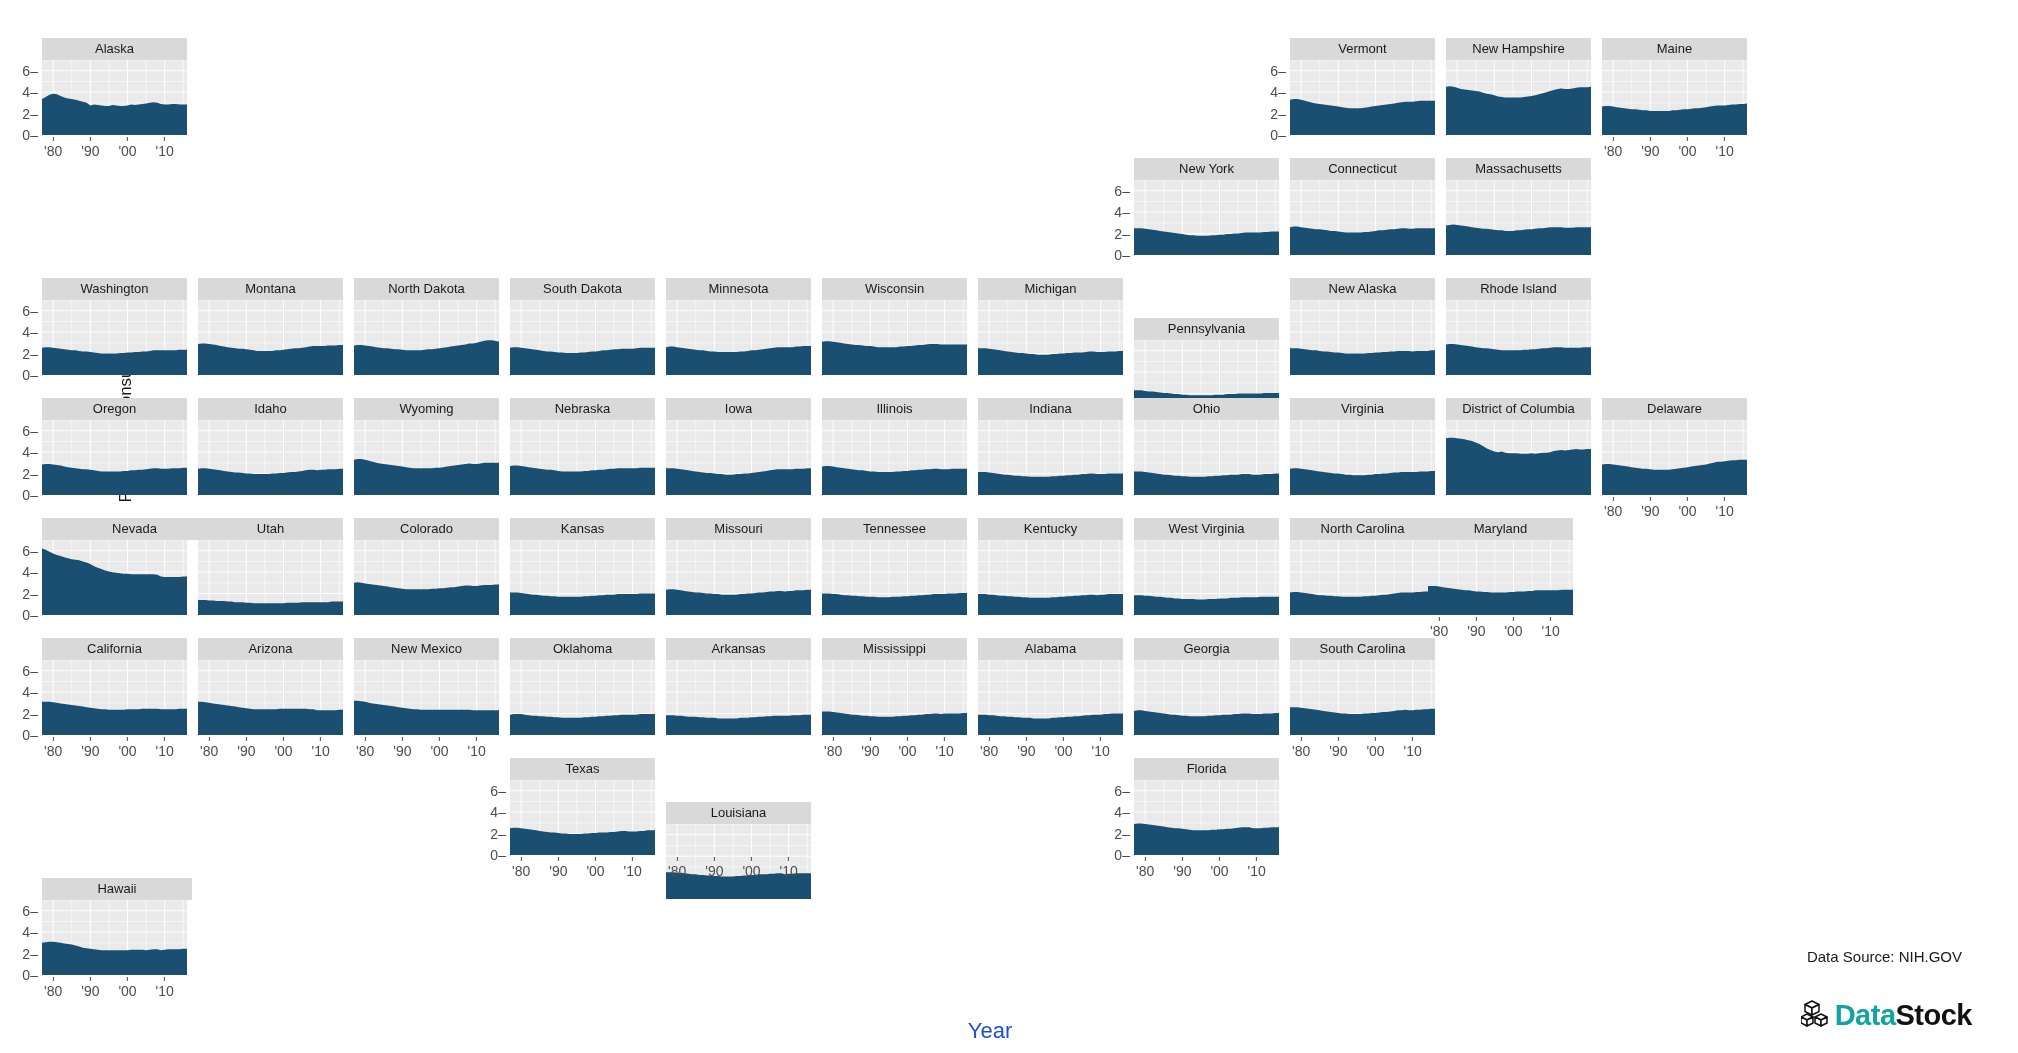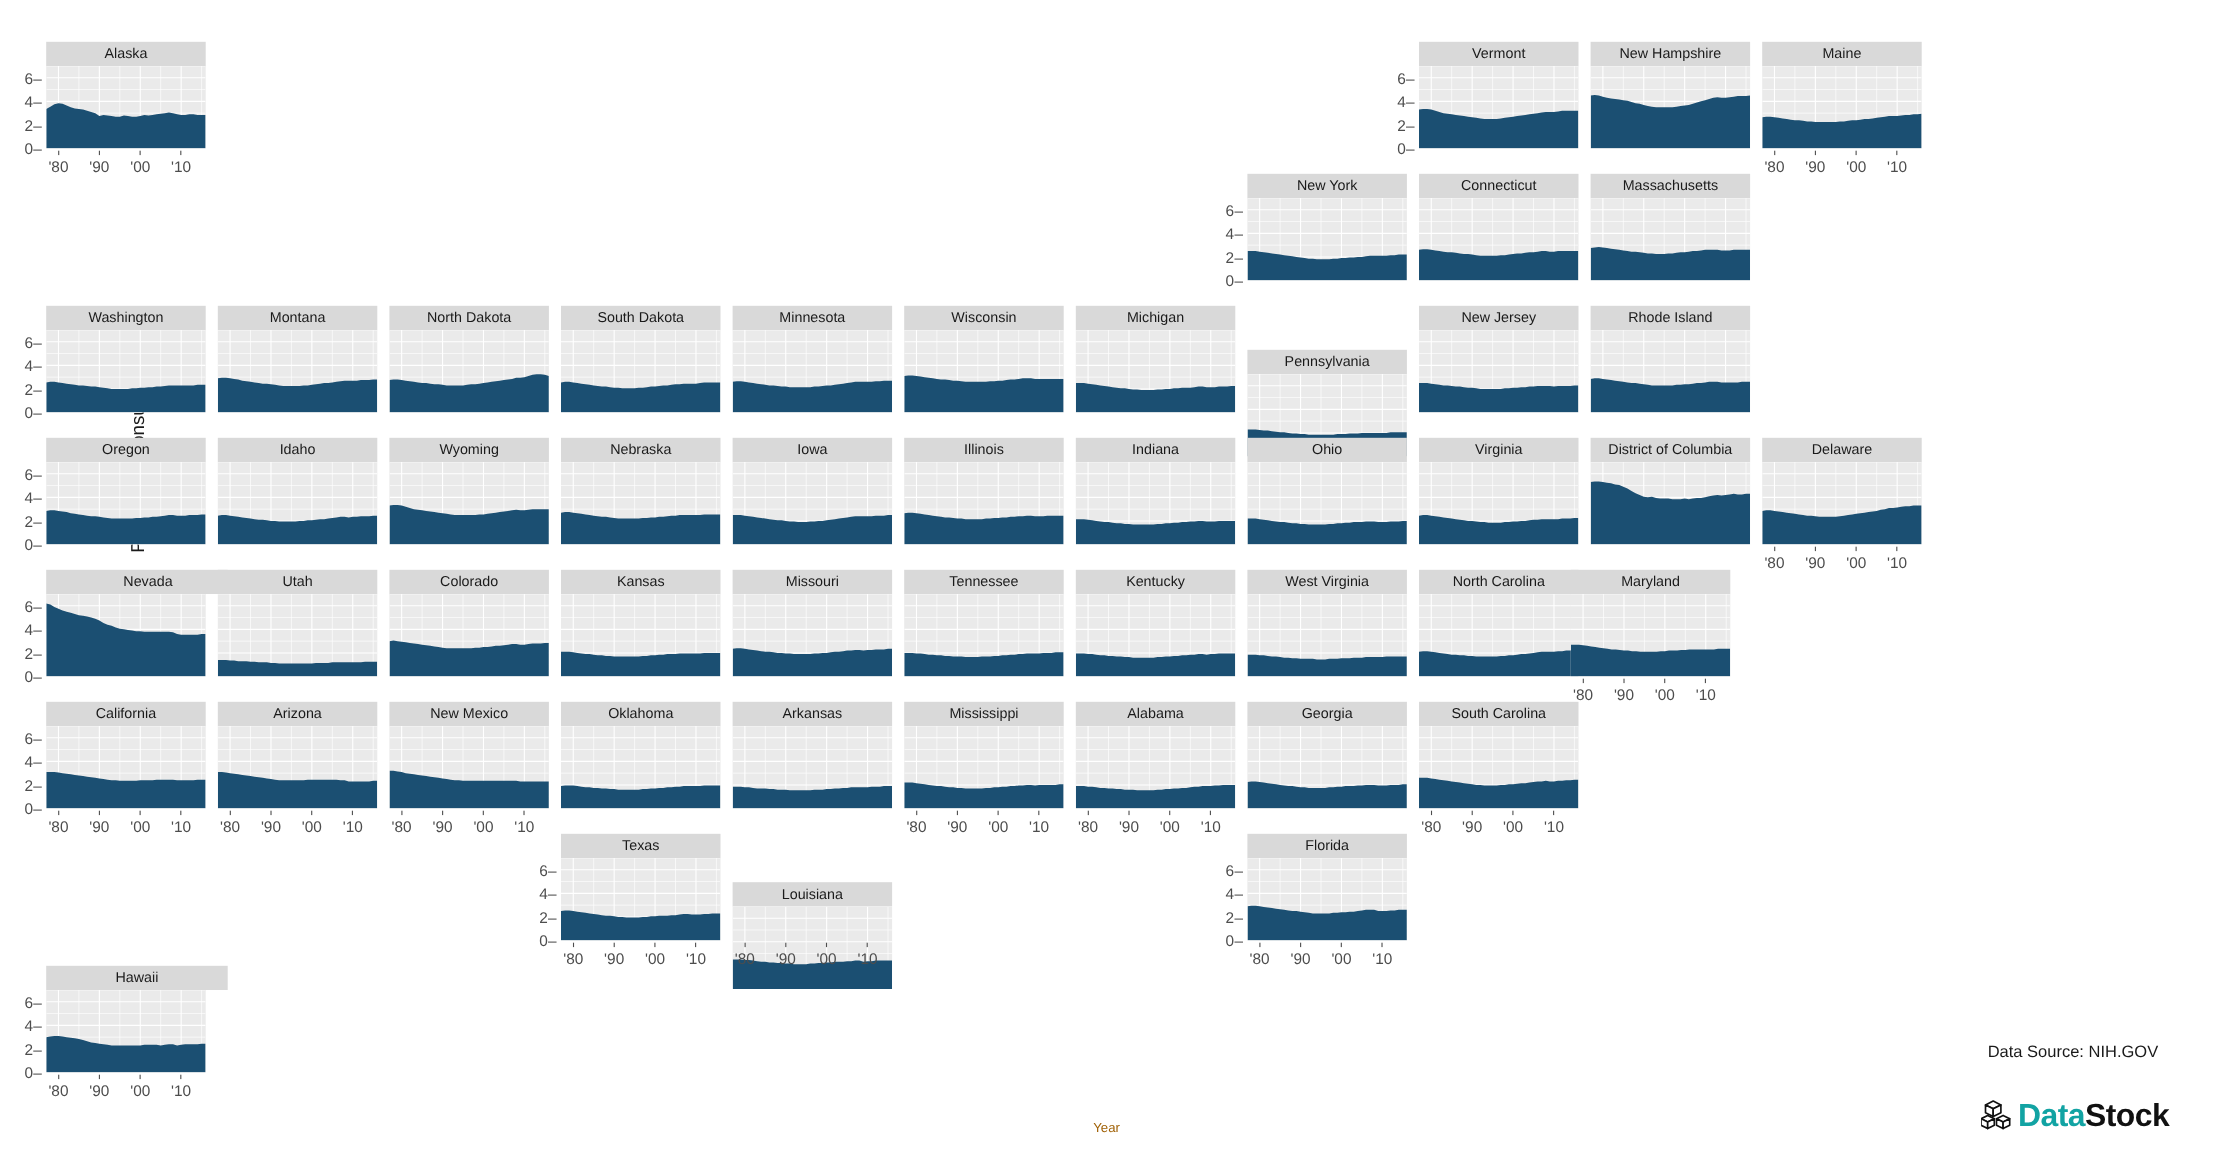--- a/index.html
+++ b/index.html
@@ -15,22 +15,22 @@
     font-size:20px;color:#1a1a1a;white-space:nowrap;
   }
 
   .ylab{
     position:absolute;left:-4px;top:400px;
     width:260px;text-align:center;
     transform:rotate(-90deg);transform-origin:center center;
     font-size:17px;color:#1a1a1a;
   }
   .xlab{
-    position:absolute;left:16px;top:1018px;width:1980px;
-    text-align:center;font-size:12px;color:#a16207;
+    position:absolute;left:0;top:1018px;width:1980px;
+    text-align:center;font-size:22px;color:#1d4ed8;
   }
 
   .panel{position:absolute;}
   .strip{
     background:#d9d9d9;height:22px;line-height:22px;
     text-align:center;font-size:13px;color:#1a1a1a;
     white-space:nowrap;overflow:hidden;
   }
   .pnl{
     position:relative;background:#eaeaea;overflow:hidden;
@@ -491,21 +491,21 @@
               <line y1="0" y2="75" x1="85.51282051282051" x2="85.51282051282051" class="grid-line"></line>
               <line y1="0" y2="75" x1="104.1025641025641" x2="104.1025641025641" class="grid-line-minor"></line>
               <line y1="0" y2="75" x1="122.6923076923077" x2="122.6923076923077" class="grid-line"></line>
               <line y1="0" y2="75" x1="141.28205128205127" x2="141.28205128205127" class="grid-line-minor"></line>
             </g>
             <path d="M 0 75 L 0 50.35714285714286 L 3.7179487179487176 50.35714285714286 L 7.435897435897435 50.35714285714286 L 11.153846153846155 50.89285714285714 L 14.87179487179487 51.42857142857142 L 18.589743589743588 51.42857142857142 L 22.30769230769231 51.964285714285715 L 26.025641025641026 52.5 L 29.74358974358974 53.03571428571429 L 33.46153846153846 53.03571428571429 L 37.179487179487175 53.57142857142857 L 40.8974358974359 54.10714285714286 L 44.61538461538462 54.10714285714286 L 48.33333333333333 54.642857142857146 L 52.05128205128205 54.642857142857146 L 55.769230769230774 55.17857142857143 L 59.48717948717948 55.17857142857143 L 63.205128205128204 55.17857142857143 L 66.92307692307692 55.17857142857143 L 70.64102564102564 55.17857142857143 L 74.35897435897435 55.17857142857143 L 78.07692307692308 55.17857142857143 L 81.7948717948718 54.642857142857146 L 85.51282051282051 54.642857142857146 L 89.23076923076924 54.642857142857146 L 92.94871794871796 54.10714285714286 L 96.66666666666666 54.10714285714286 L 100.38461538461539 54.10714285714286 L 104.1025641025641 53.57142857142857 L 107.82051282051282 53.57142857142857 L 111.53846153846155 53.57142857142857 L 115.25641025641025 53.57142857142857 L 118.97435897435896 53.57142857142857 L 122.6923076923077 53.57142857142857 L 126.41025641025641 53.57142857142857 L 130.12820512820514 53.03571428571429 L 133.84615384615384 53.03571428571429 L 137.56410256410257 53.03571428571429 L 141.28205128205127 53.03571428571429 L 145 53.03571428571429 L 145 75 Z" fill="#1b4f72"></path>
           </svg>
         </div>
       </div>
       <div class="panel" style="left: 1290px; top: 278px; width: 145px;">
-        <div class="strip" style="width: 145px;">New Jersey</div>
+        <div class="strip" style="width: 145px;">New Alaska</div>
         <div class="pnl" style="width: 145px; height: 75px;">
           <svg width="145" height="75">
             <g>
               <line x1="0" x2="145" y1="75" y2="75" class="grid-line"></line>
               <line x1="0" x2="145" y1="64.28571428571429" y2="64.28571428571429" class="grid-line-minor"></line>
               <line x1="0" x2="145" y1="53.57142857142857" y2="53.57142857142857" class="grid-line"></line>
               <line x1="0" x2="145" y1="42.85714285714286" y2="42.85714285714286" class="grid-line-minor"></line>
               <line x1="0" x2="145" y1="32.142857142857146" y2="32.142857142857146" class="grid-line"></line>
               <line x1="0" x2="145" y1="21.42857142857143" y2="21.42857142857143" class="grid-line-minor"></line>
               <line x1="0" x2="145" y1="10.714285714285722" y2="10.714285714285722" class="grid-line"></line>
@@ -1497,21 +1497,21 @@
           <div class="ytick" style="top: 10.7143px;"><span class="lbl">6</span><span class="tk">–</span></div>
         </div>
         <div class="xtick-group" style="left: 0px; top: 99px; width: 145px;">
           <div class="xtick" style="left: 11.1538px;"><span class="mark"></span>'80</div>
           <div class="xtick" style="left: 48.3333px;"><span class="mark"></span>'90</div>
           <div class="xtick" style="left: 85.5128px;"><span class="mark"></span>'00</div>
           <div class="xtick" style="left: 122.692px;"><span class="mark"></span>'10</div>
         </div>
       </div>
       <div class="panel" style="left: 42px; top: 878px; width: 145px;">
-        <div class="strip" style="width: 165px;">Hawaii</div>
+        <div class="strip" style="width: 150px;">Hawaii</div>
         <div class="pnl" style="width: 145px; height: 75px;">
           <svg width="145" height="75">
             <g>
               <line x1="0" x2="145" y1="75" y2="75" class="grid-line"></line>
               <line x1="0" x2="145" y1="64.28571428571429" y2="64.28571428571429" class="grid-line-minor"></line>
               <line x1="0" x2="145" y1="53.57142857142857" y2="53.57142857142857" class="grid-line"></line>
               <line x1="0" x2="145" y1="42.85714285714286" y2="42.85714285714286" class="grid-line-minor"></line>
               <line x1="0" x2="145" y1="32.142857142857146" y2="32.142857142857146" class="grid-line"></line>
               <line x1="0" x2="145" y1="21.42857142857143" y2="21.42857142857143" class="grid-line-minor"></line>
               <line x1="0" x2="145" y1="10.714285714285722" y2="10.714285714285722" class="grid-line"></line>

